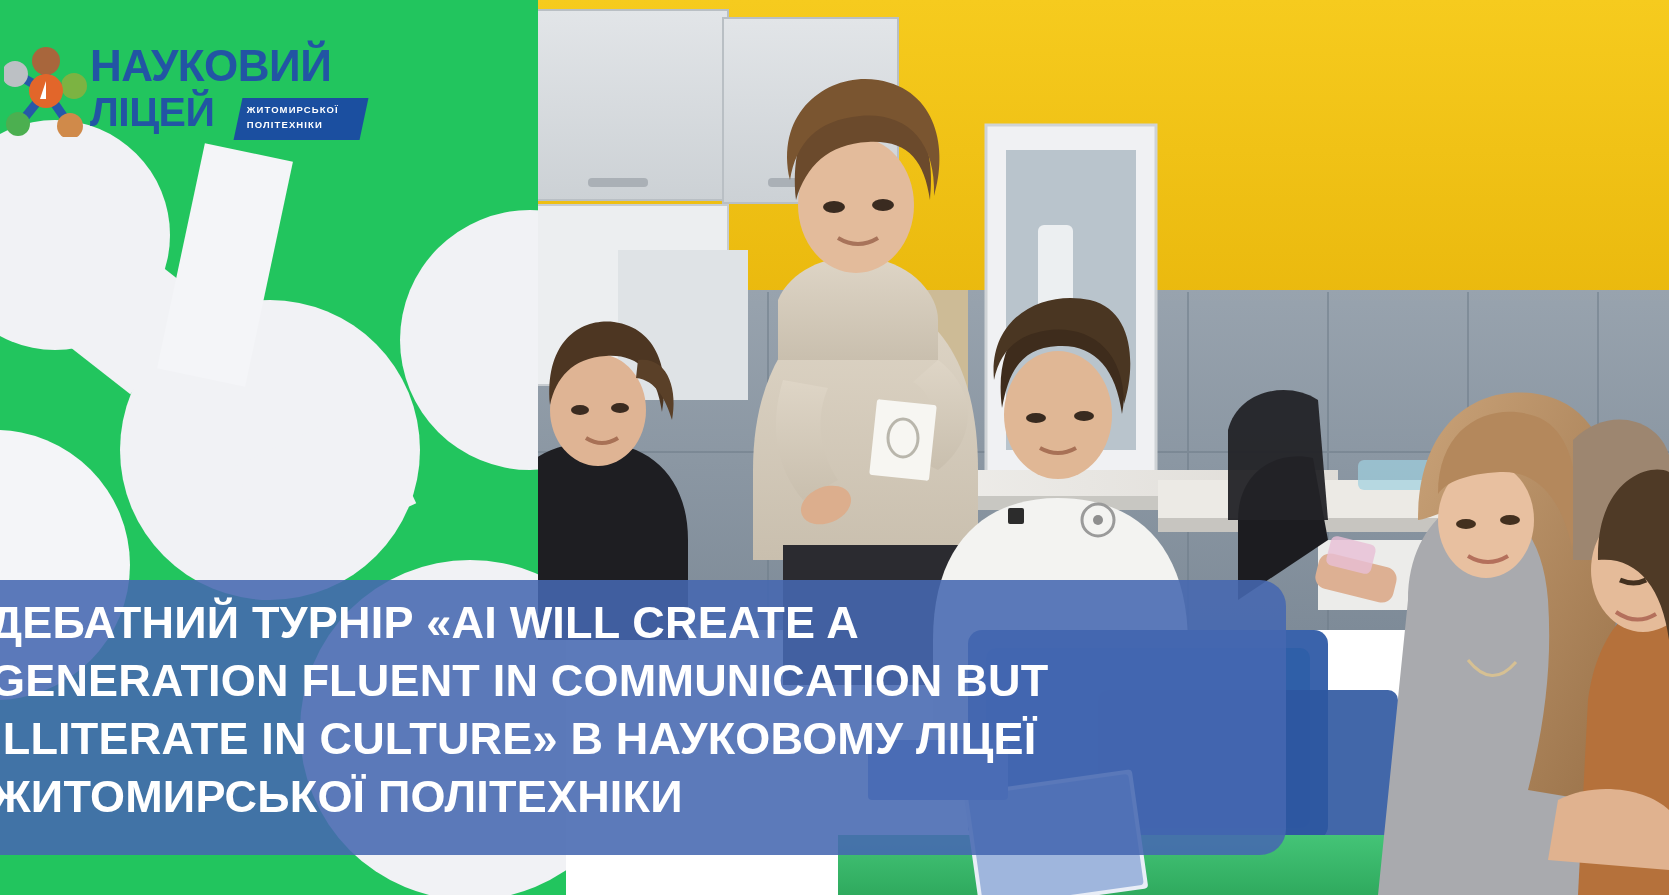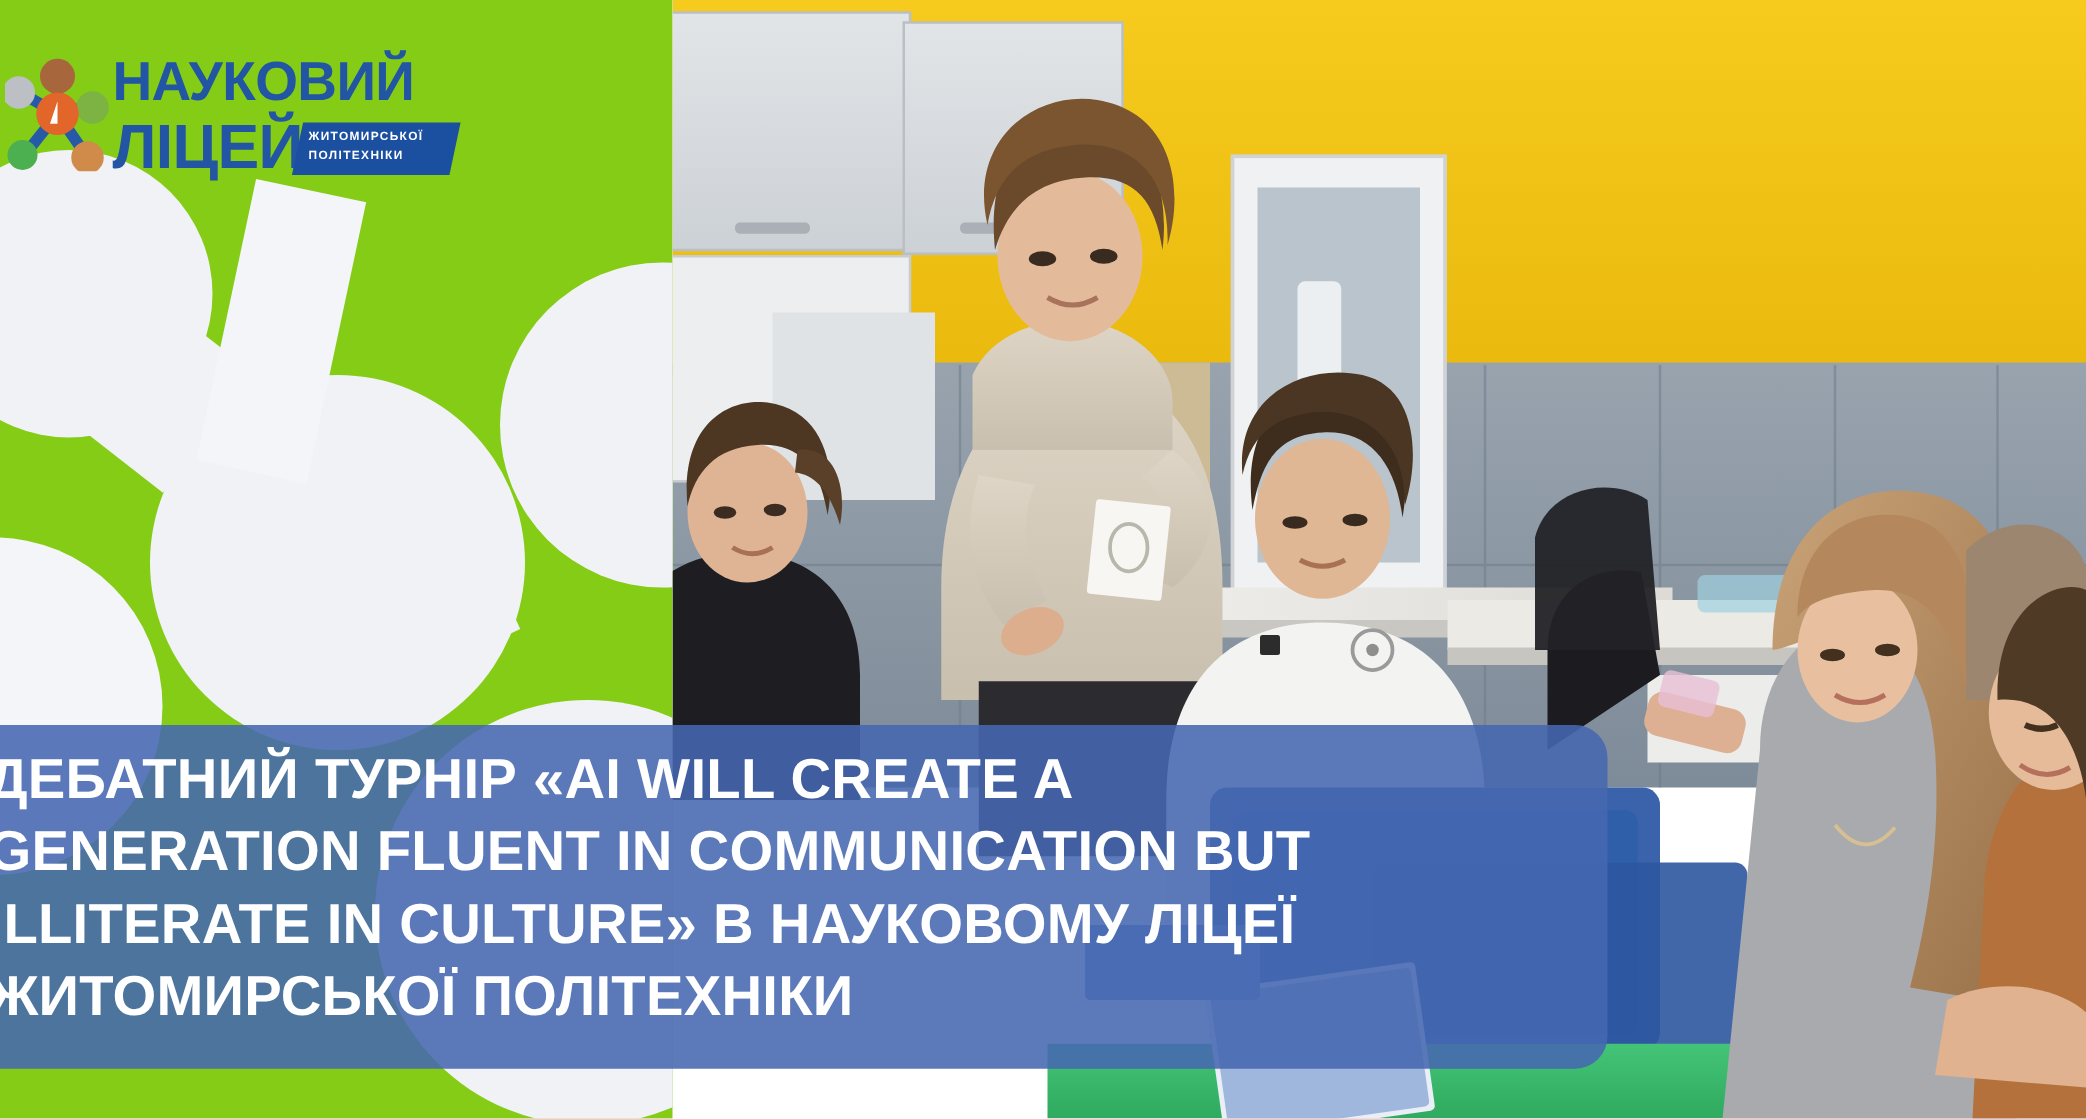--- a/index.html
+++ b/index.html
@@ -15,22 +15,23 @@
     height: 895px;
     overflow: hidden;
     background: #ffffff;
   }
 
   
   #left-panel {
     position: absolute;
     left: 0; top: 0;
     width: 538px; height: 895px;
-    background: #84cc16;
+    background: #22c55e;
     overflow: hidden;
+    padding-left: 28px;
   }
   .wm {
     position: absolute;
     background: #f1f2f5;
     border-radius: 50%;
   }
   .wm-bar {
     position: absolute;
     background: #f1f2f5;
   }
@@ -61,21 +62,21 @@
     white-space: nowrap;
   }
   #logo-word-1 {
     position: absolute;
     left: 0; top: 4px;
     font-size: 44px;
   }
   #logo-word-2 {
     position: absolute;
     left: 0; top: 52px;
-    font-size: 50px;
+    font-size: 41px;
   }
   #logo-badge {
     position: absolute;
     left: 148px; top: 58px;
     width: 126px; height: 42px;
     background: #1b4fa0;
     transform: skewX(-12deg);
     overflow: hidden;
   }
   #logo-badge-inner {

